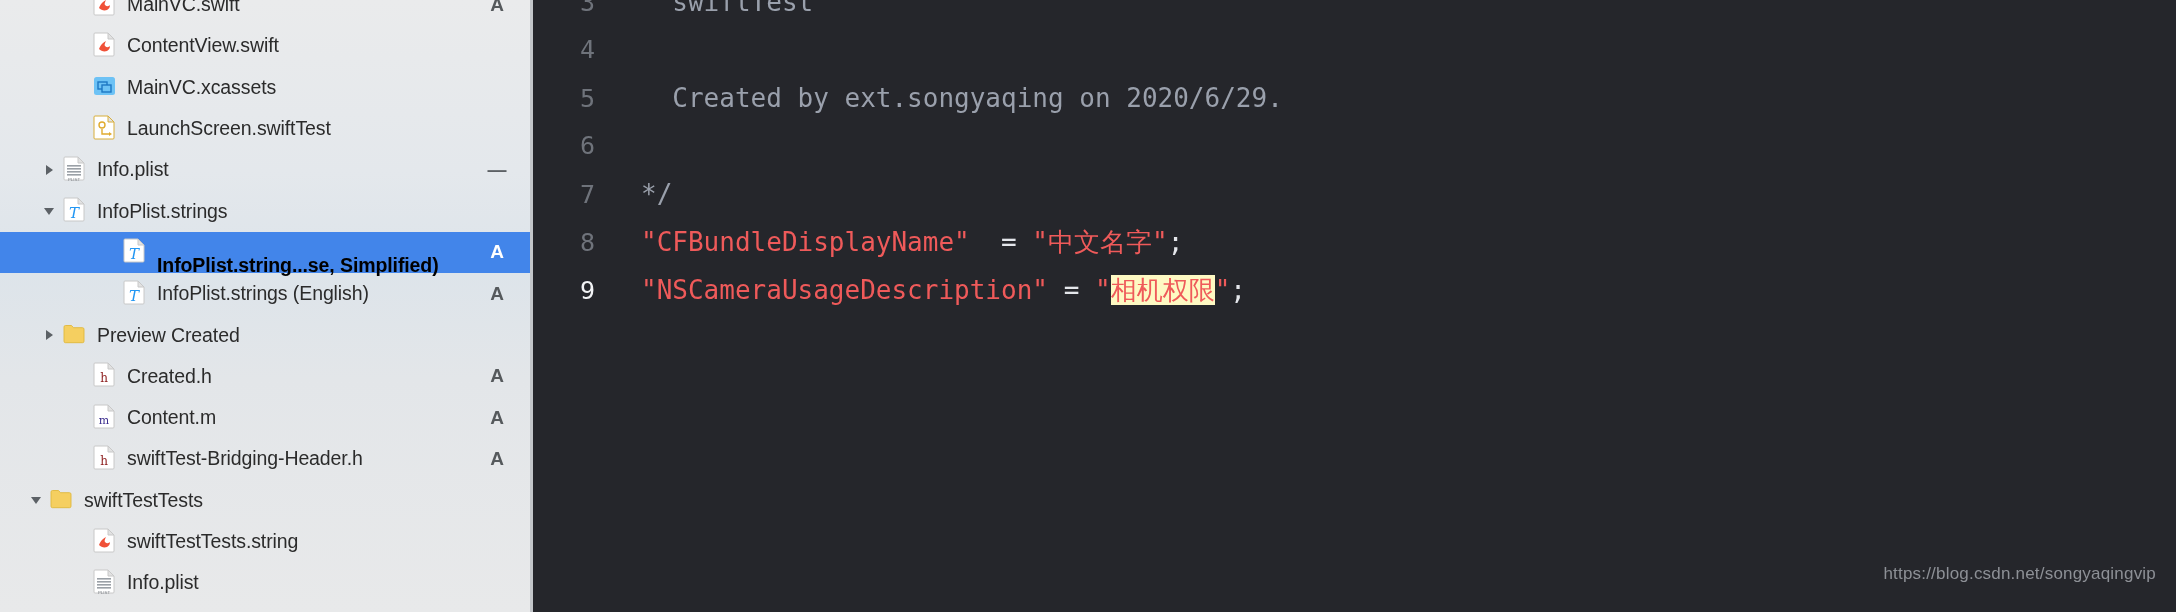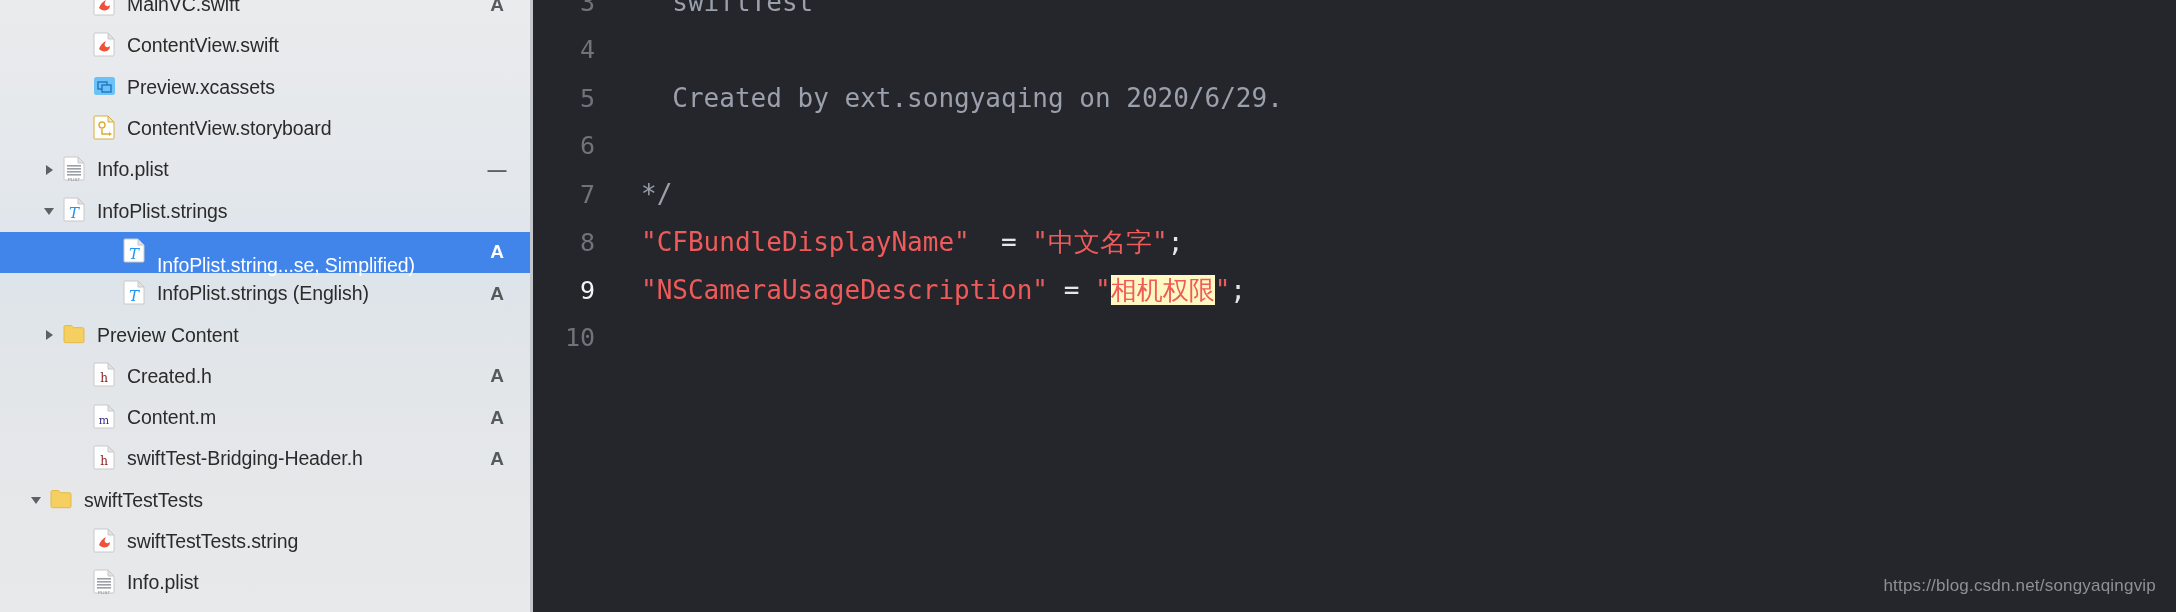--- a/index.html
+++ b/index.html
@@ -63,21 +63,21 @@
 
   .label {
     font-size: 19.5px;
     color: #2b2b2b;
     letter-spacing: -0.1px;
     font-family: "Liberation Sans", sans-serif;
     padding-left: 7px;
     overflow: hidden;
     text-overflow: ellipsis;
   }
-  .row.selected .label { color: #ffffff; font-weight: 400; margin-top: 27px; }
+  .row.selected .label { color: #000000; font-weight: 700; margin-top: 27px; }
 
   .status {
     position: absolute;
     left: 484px;
     top: 0;
     height: 41.3px;
     width: 26px;
     display: flex;
     align-items: center;
     justify-content: center;
@@ -140,21 +140,21 @@
   }
 
   .tok-comment { color: #9aa0ac; }
   .tok-string  { color: #ef5a5a; }
   .tok-plain   { color: #e4e6eb; }
   .sel-hl      { background: #fef9c3; }
 
   #watermark {
     position: absolute;
     right: 20px;
-    bottom: 16px;
+    bottom: 28px;
     font-size: 17px;
     color: #8d9096;
     font-family: "Liberation Sans", sans-serif;
     letter-spacing: 0.2px;
     text-align: right;
   }
 </style>
 </head>
 <body>
 
@@ -187,34 +187,34 @@
         </div>
         <div class="row ind-2">
           <span class="disc"></span>
           <span class="icon-wrap">
             <svg xmlns="http://www.w3.org/2000/svg" width="26" height="28" viewBox="0 0 26 28">
               <rect x="2" y="4" width="21" height="18" rx="2.5" fill="#6dc2f5"></rect>
               <rect x="6" y="9" width="9" height="7" fill="none" stroke="#1d77c4" stroke-width="1.4"></rect>
               <rect x="10" y="12" width="9" height="7" fill="#6dc2f5" stroke="#1d77c4" stroke-width="1.4"></rect>
             </svg>
           </span>
-          <span class="label">Preview.xcassets</span>
+          <span class="label">MainVC.xcassets</span>
         </div>
         <div class="row ind-2">
           <span class="disc"></span>
           <span class="icon-wrap">
             <svg xmlns="http://www.w3.org/2000/svg" width="26" height="28" viewBox="0 0 26 28">
               <path d="M3 1 h13 l6 6 v16 a1 1 0 0 1 -1 1 h-18 a1 1 0 0 1 -1 -1 v-21 a1 1 0 0 1 1 -1 z" fill="#ffffff" stroke="#d8ae3a" stroke-width="1"></path>
               <path d="M16 1 l6 6 h-6 z" fill="#e2e2e2" stroke="#d8ae3a" stroke-width="1"></path>
               <circle cx="10" cy="10" r="3" fill="none" stroke="#e0ab2e" stroke-width="1.4"></circle>
               <path d="M10 14 v5 h7" fill="none" stroke="#e0ab2e" stroke-width="1.4"></path>
               <path d="M17 17 l3 2 -3 2 z" fill="#e0ab2e"></path>
             </svg>
           </span>
-          <span class="label">ContentView.storyboard</span>
+          <span class="label">LaunchScreen.swiftTest</span>
         </div>
         <div class="row ind-1">
           <span class="disc">
             <svg xmlns="http://www.w3.org/2000/svg" width="14" height="14" viewBox="0 0 14 14">
               <path d="M4 2 L11 7 L4 12 z" fill="#5c6166"></path>
             </svg>
           </span>
           <span class="icon-wrap">
             <svg xmlns="http://www.w3.org/2000/svg" width="26" height="28" viewBox="0 0 26 28">
               <path d="M3 1 h13 l6 6 v16 a1 1 0 0 1 -1 1 h-18 a1 1 0 0 1 -1 -1 v-21 a1 1 0 0 1 1 -1 z" fill="#ffffff" stroke="#c8c8c8" stroke-width="1"></path>
@@ -274,21 +274,21 @@
           <span class="disc">
             <svg xmlns="http://www.w3.org/2000/svg" width="14" height="14" viewBox="0 0 14 14">
               <path d="M4 2 L11 7 L4 12 z" fill="#5c6166"></path>
             </svg>
           </span>
           <span class="icon-wrap">
             <svg xmlns="http://www.w3.org/2000/svg" width="26" height="28" viewBox="0 0 26 28">
               <path d="M2 6 a1.5 1.5 0 0 1 1.5-1.5 h6 l2 2.2 h9 a1.5 1.5 0 0 1 1.5 1.5 v12 a1.5 1.5 0 0 1 -1.5 1.5 h-17 a1.5 1.5 0 0 1 -1.5-1.5 z" fill="#f5cf60" stroke="#e0b83c" stroke-width="0.9"></path>
             </svg>
           </span>
-          <span class="label">Preview Content</span>
+          <span class="label">Preview Created</span>
         </div>
         <div class="row ind-2">
           <span class="disc"></span>
           <span class="icon-wrap">
             <svg xmlns="http://www.w3.org/2000/svg" width="26" height="28" viewBox="0 0 26 28">
               <path d="M3 1 h13 l6 6 v16 a1 1 0 0 1 -1 1 h-18 a1 1 0 0 1 -1 -1 v-21 a1 1 0 0 1 1 -1 z" fill="#ffffff" stroke="#c8c8c8" stroke-width="1"></path>
               <path d="M16 1 l6 6 h-6 z" fill="#e2e2e2" stroke="#c8c8c8" stroke-width="1"></path>
               <text x="12" y="20" font-family="DejaVu Serif, serif" font-size="12" fill="#8b1a1a" text-anchor="middle">h</text>
             </svg>
           </span>
@@ -365,18 +365,17 @@
 
   <div id="editor">
     <div class="code-area" id="code-area">
         <div class="cline"><span class="gutter">3</span><span class="ctext"><span class="tok-comment">  swiftTest</span></span></div>
         <div class="cline"><span class="gutter">4</span><span class="ctext"><span class="tok-comment"></span></span></div>
         <div class="cline"><span class="gutter">5</span><span class="ctext"><span class="tok-comment">  Created by ext.songyaqing on 2020/6/29.</span></span></div>
         <div class="cline"><span class="gutter">6</span></div>
         <div class="cline"><span class="gutter">7</span><span class="ctext"><span class="tok-comment">*/</span></span></div>
         <div class="cline"><span class="gutter">8</span><span class="ctext"><span class="tok-string">"CFBundleDisplayName"</span><span class="tok-plain">  = </span><span class="tok-string">"中文名字"</span><span class="tok-plain">;</span></span></div>
         <div class="cline"><span class="gutter active">9</span><span class="ctext"><span class="tok-string">"NSCameraUsageDescription"</span><span class="tok-plain"> = </span><span class="tok-string">"</span><span class="tok-string sel-hl">相机权限</span><span class="tok-string">"</span><span class="tok-plain">;</span></span></div>
-        <div class="cline"><span class="gutter">10</span><span class="ctext"><span class="tok-plain"></span></span></div>
       </div>
     <div id="watermark">https://blog.csdn.net/songyaqingvip</div>
   </div>
 
 </div>
 
 </body></html>

